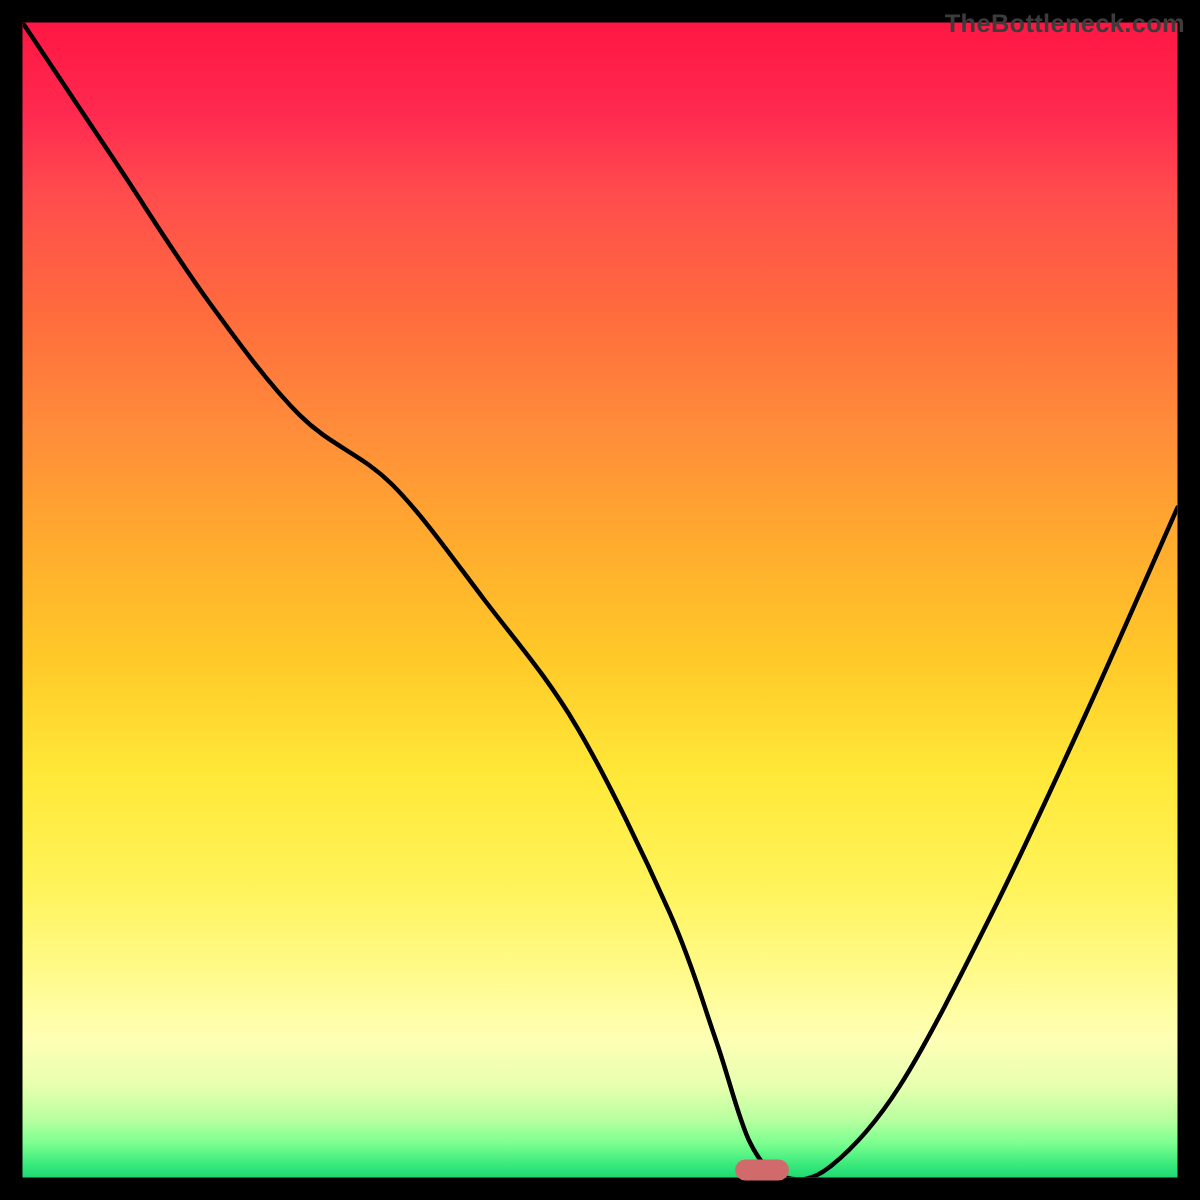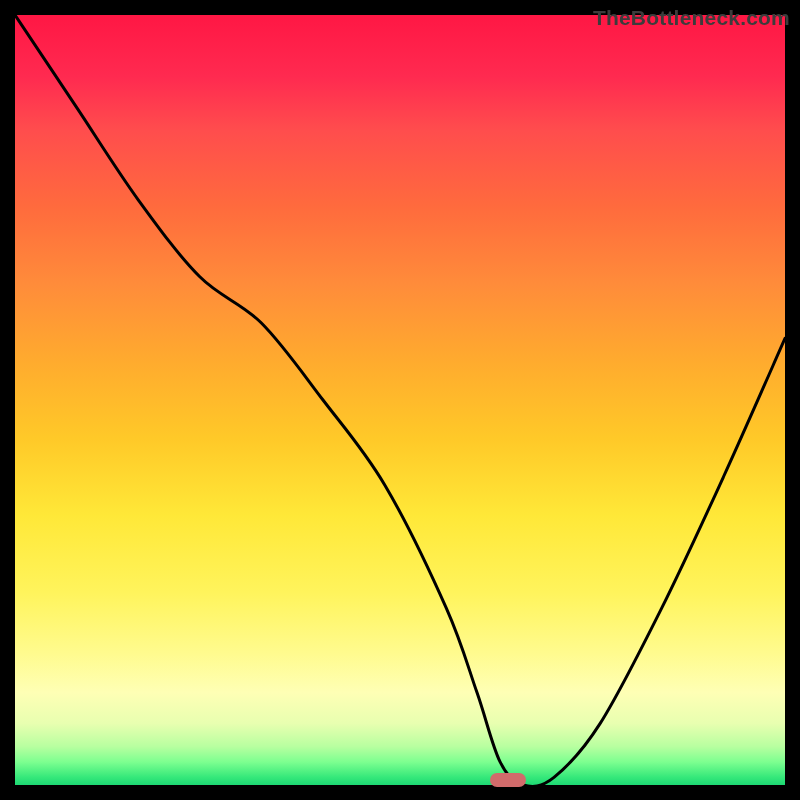--- a/index.html
+++ b/index.html
@@ -34,21 +34,21 @@
       #7dff90 97%,
       #35e87a 99%,
       #1dd873 100%
     );
   }
   .watermark {
     position: absolute;
     top: 6px;
     right: 10px;
     color: #3c3c3c;
-    font-size: 21px;
+    font-size: 17px;
     font-weight: 600;
     z-index: 10;
     letter-spacing: 0.2px;
   }
   .curve {
     position: absolute;
     left: 0; top: 0;
     width: 770px;
     height: 770px;
     z-index: 2;

